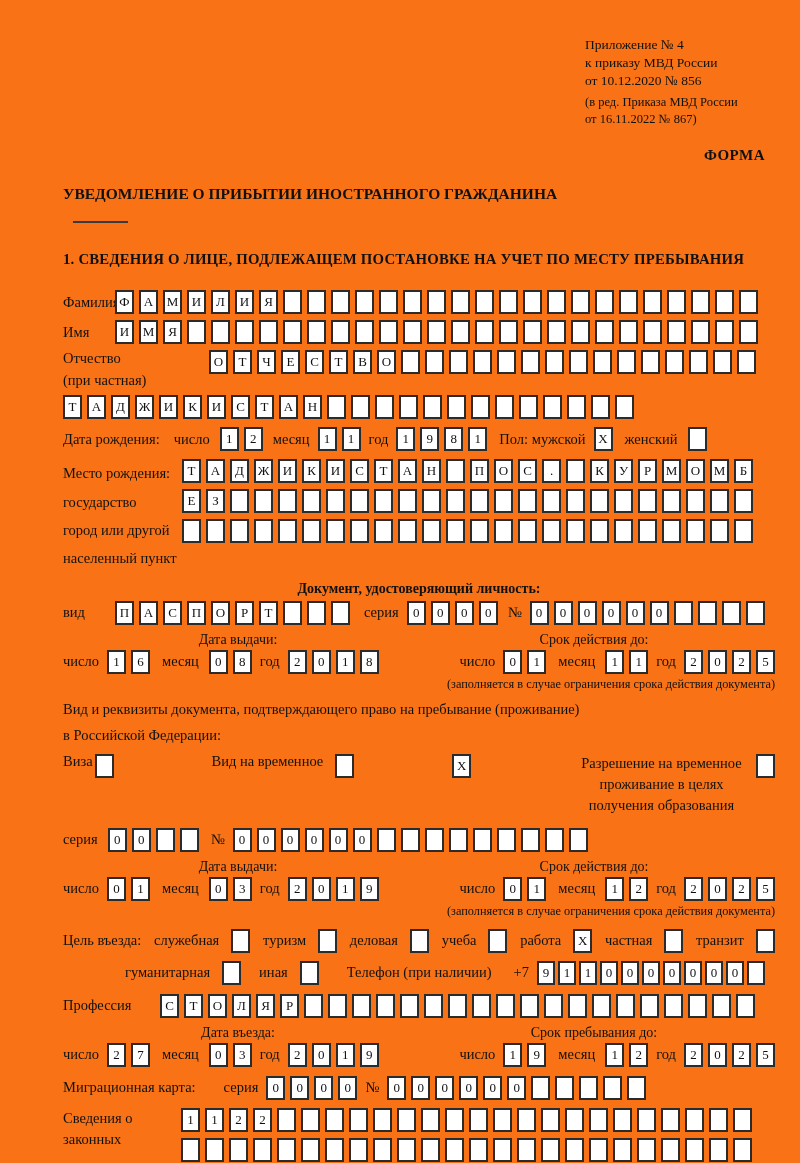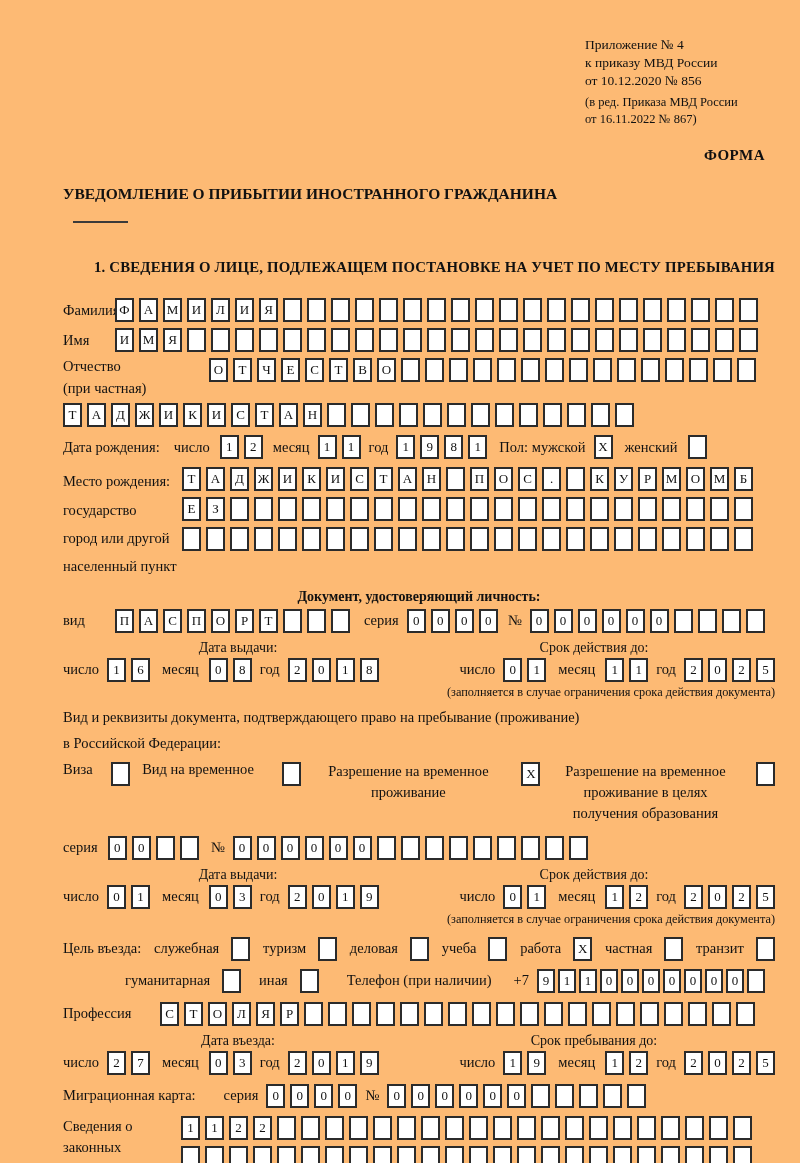--- a/index.html
+++ b/index.html
@@ -1,27 +1,27 @@
 <!DOCTYPE html>
 <html><head>
 <meta charset="utf-8">
 <style>
   html,body { margin:0; padding:0; background:#fff; }
   .page {
     position:relative; width:800px; height:1163px; box-sizing:border-box;
-    background:#fdba74; color:#111; overflow:hidden;
+    background:#f97316; color:#111; overflow:hidden;
     padding:36px 25px 4px 63px;
     font-family:"Liberation Serif","DejaVu Serif",serif; font-size:14.5px;
   }
   .appendix { margin-left:auto; width:190px; font-size:13.5px; line-height:1.32; }
   .appendix .rev { font-size:12.5px; margin-top:5px; }
   .form-label { text-align:right; font-weight:bold; font-size:15px; margin-top:20px; padding-right:10px; letter-spacing:.5px; }
   .title { text-align:left; font-weight:bold; font-size:15.5px; line-height:1.55; margin-top:18px; }
   .blank-line { display:inline-block; width:55px; height:13px; border-bottom:2px solid #3a3a3a; margin-left:10px; }
-  .section-heading { font-weight:bold; font-size:14.8px; margin-top:29px; letter-spacing:.2px;text-align:right; }
+  .section-heading { font-weight:bold; font-size:14.8px; margin-top:21px; letter-spacing:.2px; }
 
   .frow { display:flex; align-items:center; margin-top:6px; }
   .frow.top { align-items:flex-start; }
   .flabel { flex:0 0 auto; }
   .flabel .l2 { margin-top:5px; }
   .w52  { width:52px; }  .w146 { width:146px; } .w119 { width:119px; }
   .w97  { width:97px; }
   .boxes { display:flex; gap:5px; flex:0 0 auto; }
   .boxes.tight { gap:3px; }
   .cell {
@@ -38,21 +38,21 @@
 
   .date-heads { display:flex; margin-top:7px; font-size:14px; }
   .dh-left { width:350px; text-align:center; }
   .dh-right { flex:1; text-align:center; }
   .date-row { display:flex; justify-content:space-between; align-items:center; margin-top:2px; }
   .dgroup { display:flex; align-items:center; }
   .fnote { text-align:right; font-size:12.3px; margin-top:3px; }
 
   .intro { margin-top:9px; }
   .ropts { display:flex; align-items:flex-start; justify-content:space-between; margin-top:9px; }
-  .ropt { display:flex; align-items:flex-start; gap:18px; }
+  .ropt { display:flex; align-items:flex-start; gap:2px; }
   .ropt .cell { margin-top:1px; }
   .rtxt { text-align:center; line-height:1.45; }
   .w190 { width:190px; } .w185 { width:185px; }
 
   .popts { display:flex; align-items:center; justify-content:space-between; margin-top:10px; }
   .opt { display:flex; align-items:center; gap:12px; }
   .prow2 { display:flex; align-items:center; margin-top:8px; padding-left:62px; }
 
   .legal { display:flex; align-items:flex-start; margin-top:8px; }
   .legal-label { width:118px; line-height:1.5; flex:0 0 auto; }
@@ -415,21 +415,20 @@
   <div class="ropts">
     <div class="ropt">
       <span>Виза</span>
       <span class="cell"></span>
     </div>
     <div class="ropt">
       <span>Вид на временное</span>
       <span class="cell mL10"></span>
     </div>
     <div class="ropt">
-      <span class="rtxt w190">Разрешение на временное проживание</span>
       <span class="cell">X</span>
     </div>
     <div class="ropt">
       <span class="rtxt w185">Разрешение на временное проживание в целях получения образования</span>
       <span class="cell"></span>
     </div>
   </div>
 
   <div class="frow" style="margin-top:12px;">
     <span class="lbl">серия</span>

